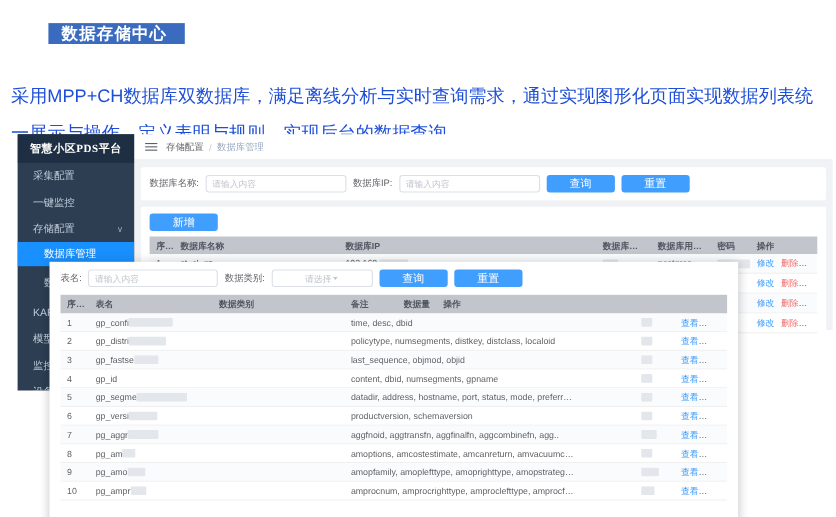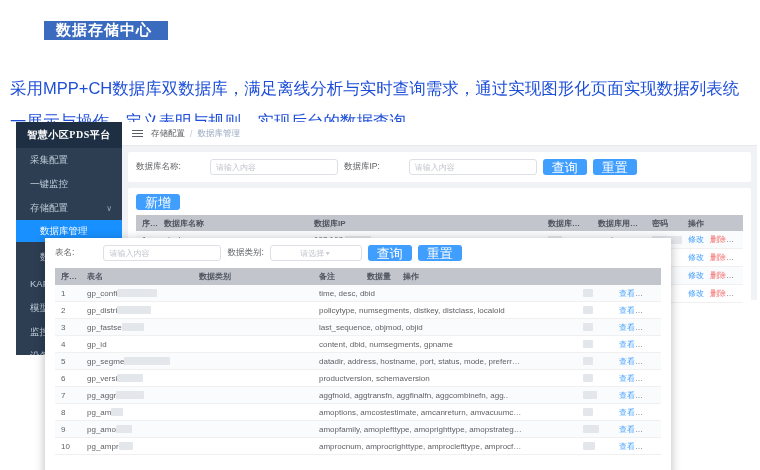--- a/index.html
+++ b/index.html
@@ -37,24 +37,24 @@
   .burger { width:11px; height:7px; border-top:1px solid #5a5e66; border-bottom:1px solid #5a5e66;
             background:linear-gradient(#5a5e66,#5a5e66) center/100% 1px no-repeat; cursor:pointer; }
   .crumb { font-size:8.5px; color:#606266; display:flex; gap:5px; align-items:center; }
   .crumb .sep { color:#c0c4cc; }
   .crumb .cur { color:#97a8be; }
   .content { height:154px; background:#f0f2f5; padding:6px; }
   .card { background:#ffffff; border-radius:2px; }
   .filter1 { height:30px; display:flex; align-items:center; padding:0 8px; gap:6px; }
   .flabel { color:#606266; font-size:8.5px; white-space:nowrap; }
   .tinput { height:16px; border:1px solid #dcdfe6; border-radius:3px; font-size:8px;
-            padding:0 5px; color:#606266; width:128px; background:#fff;margin-left:23px; }
+            padding:0 5px; color:#606266; width:128px; background:#fff; }
   .tinput::placeholder { color:#c0c4cc; }
-  .btn { background:#409eff; color:#fff; border:none; border-radius:3px; font-size:13px;
-         height:16px; padding:0 9px; cursor:pointer; white-space:nowrap; }
+  .btn { background:#409eff; color:#fff; border:none; border-radius:3px; font-size:10px;
+         height:16px; padding:0 21px; cursor:pointer; white-space:nowrap; }
   .tablecard { margin-top:6px; padding:6px 8px 8px; }
   .add-row { margin-bottom:5px; }
 
   .grid { width:100%; }
   .trow, .thead { display:flex; align-items:center; }
   .thead { background:#c2c6cc; color:#515560; height:16px; font-weight:bold; }
   .trow  { height:18px; border-bottom:1px solid #f0f0f0; color:#606266; background:#fff; }
   .trow:nth-child(even) { background:#fafbfc; }
   .c { padding:0 6px; overflow:hidden; white-space:nowrap; text-overflow:ellipsis; }
   a.lnk { color:#409eff; text-decoration:none; margin-right:6px; cursor:pointer; }

